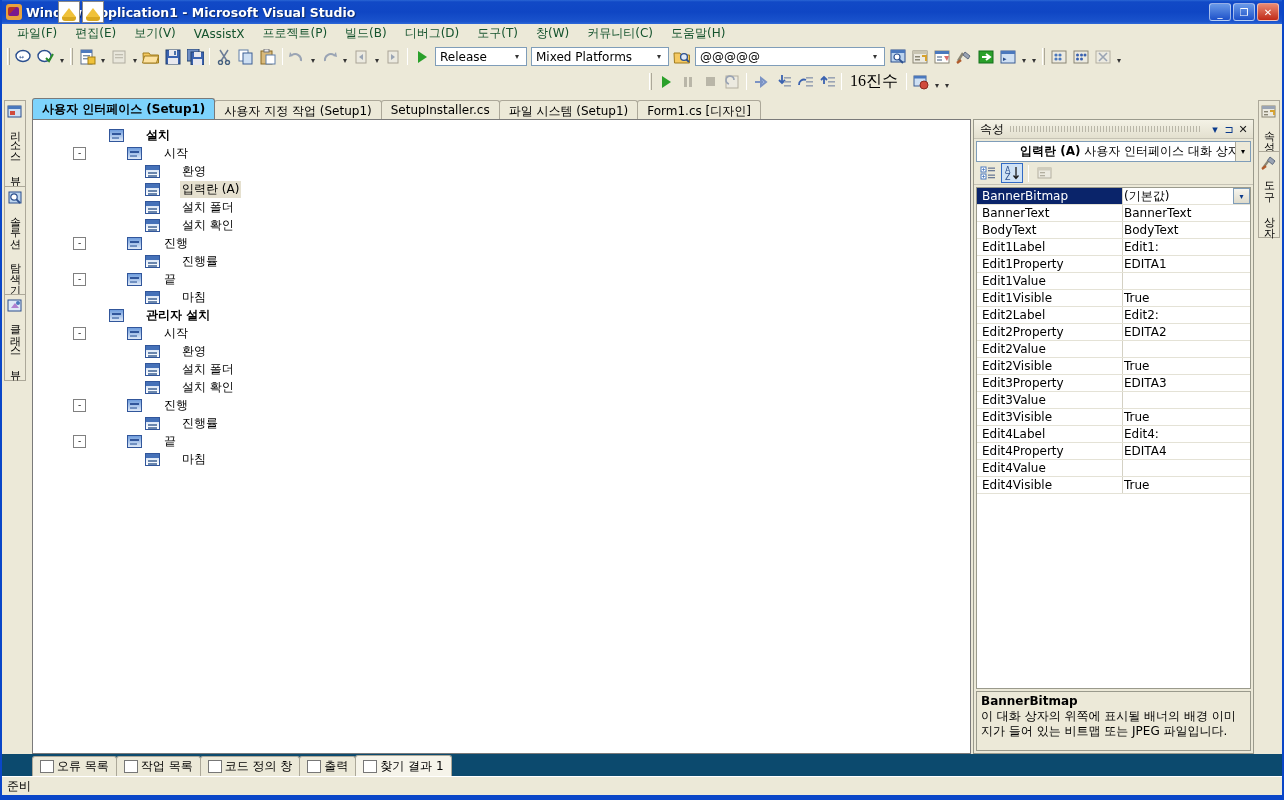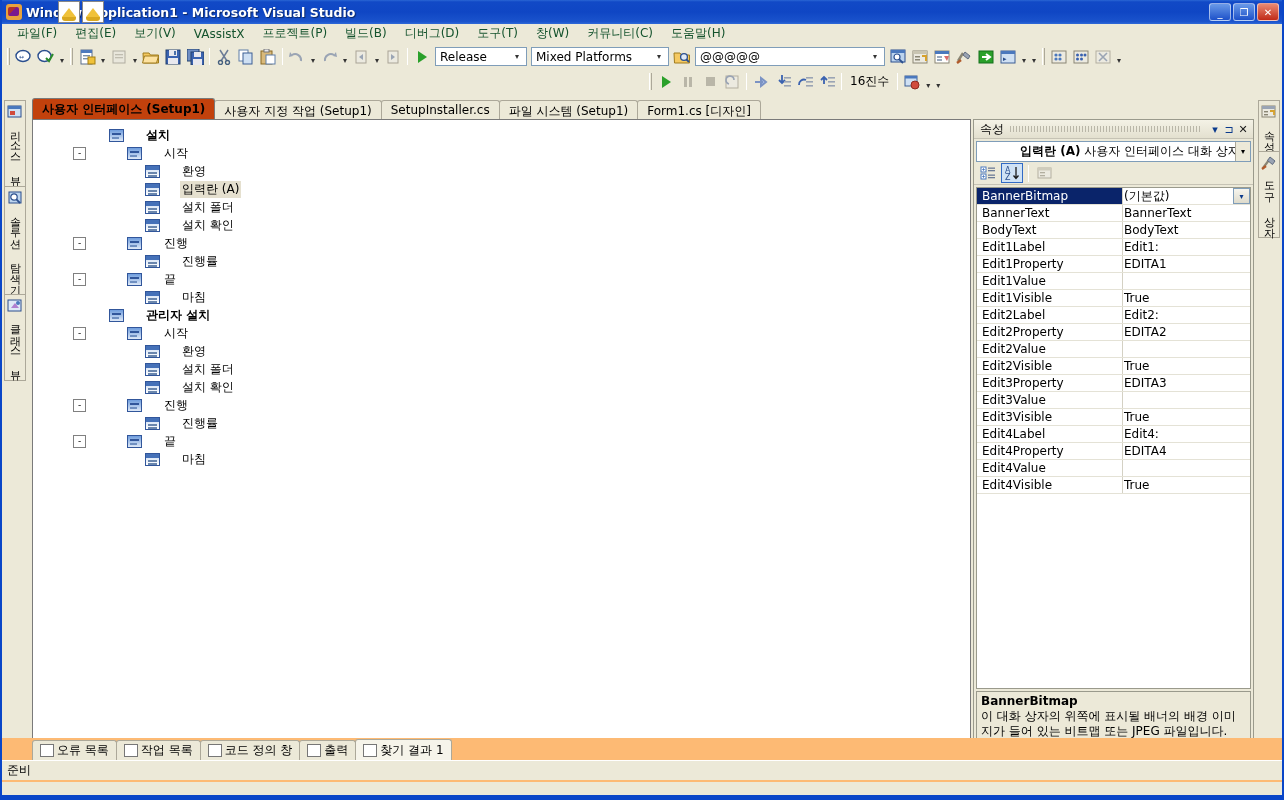--- a/index.html
+++ b/index.html
@@ -86,21 +86,21 @@
     align-items: center; justify-content: center; position: relative;
   }
   .sep { width: 1px; height: 17px; background: #aca899; border-right: 1px solid #fff; margin: 0 3px; }
   .tb-combo {
     height: 19px; background: #fff; border: 1px solid #7f9db9;
     display: flex; align-items: center; padding: 0 2px 0 4px;
     font-size: 12px; margin: 0 2px;
   }
   .tb-combo .arrow { margin-left: auto; width: 14px; text-align: center; color: #333; font-size: 8px; }
   .ovf { width: 10px; height: 17px; display:flex; align-items:flex-end; justify-content:center; color:#333; font-size:8px; }
-  .hexlabel { font-size: 12px; padding: 0 5px; }
+  .hexlabel { font-size: 16px; padding: 0 5px; font-family: Liberation Serif, serif; }
 
   
   .body {
     position: absolute; left: 0; top: 98px; right: 0; bottom: 44px;
     display: flex;
   }
   .vside {
     width: 26px; background: #ece9d8; padding-top: 2px;
     display: flex; flex-direction: column; align-items: center;
   }
@@ -125,21 +125,21 @@
     height: 21px; display: flex; align-items: flex-end;
     background: #ece9d8; padding-left: 4px;
   }
   .doctab {
     height: 19px; padding: 2px 9px 0 9px;
     border: 1px solid #aca899; border-bottom: none;
     background: #ece9d8; font-size: 12px; margin-right: -1px;
     border-radius: 3px 3px 0 0; white-space: nowrap; color: #000;
   }
   .doctab.active {
-    background: #c2410c; font-weight: bold; height: 21px;
+    background: #7dd3fc; font-weight: bold; height: 21px;
     border-color: #7a7a7a; position: relative; z-index: 2; text-align: right;
   }
 
   
   .editor-wrap { flex: 1; display: flex; min-height: 0; }
   .editor {
     flex: 1; background: #fff; border: 1px solid #7a7a7a;
     margin: 0 0 0 4px; overflow: hidden; position: relative;
   }
   .tree { padding: 6px 0 0 6px; font-size: 12px; }
@@ -244,22 +244,22 @@
   }
   .desc {
     height: 60px; margin: 0 2px 2px 2px; border: 1px solid #9a9a8c;
     background: #ece9d8; padding: 2px 4px; font-size: 12px; line-height: 15px;
   }
   .desc .dtitle { font-weight: bold; }
   .desc .dbody { color: #000; }
 
   
   .bottom {
-    position: absolute; left: 0; right: 0; bottom: 16px; height: 44px;
-    background: #fdba74;
+    position: absolute; left: 0; right: 0; bottom: 0; height: 44px;
+    background: #0c4a6e;
   }
   .bottabs { height: 22px; display: flex; align-items: flex-end; padding-left: 30px; }
   .bottab {
     height: 20px; display: flex; align-items: center; gap: 3px;
     padding: 0 7px; border: 1px solid #aca899; border-bottom: none;
     border-radius: 3px 3px 0 0; background: #ece9d8;
     font-size: 12px; margin-right: -1px; white-space: nowrap;
   }
   .bottab.active { background: #f6f4ea; height: 21px; }
   .btico { width: 14px; height: 13px; border: 1px solid #777; background: #fff; position: relative; }

